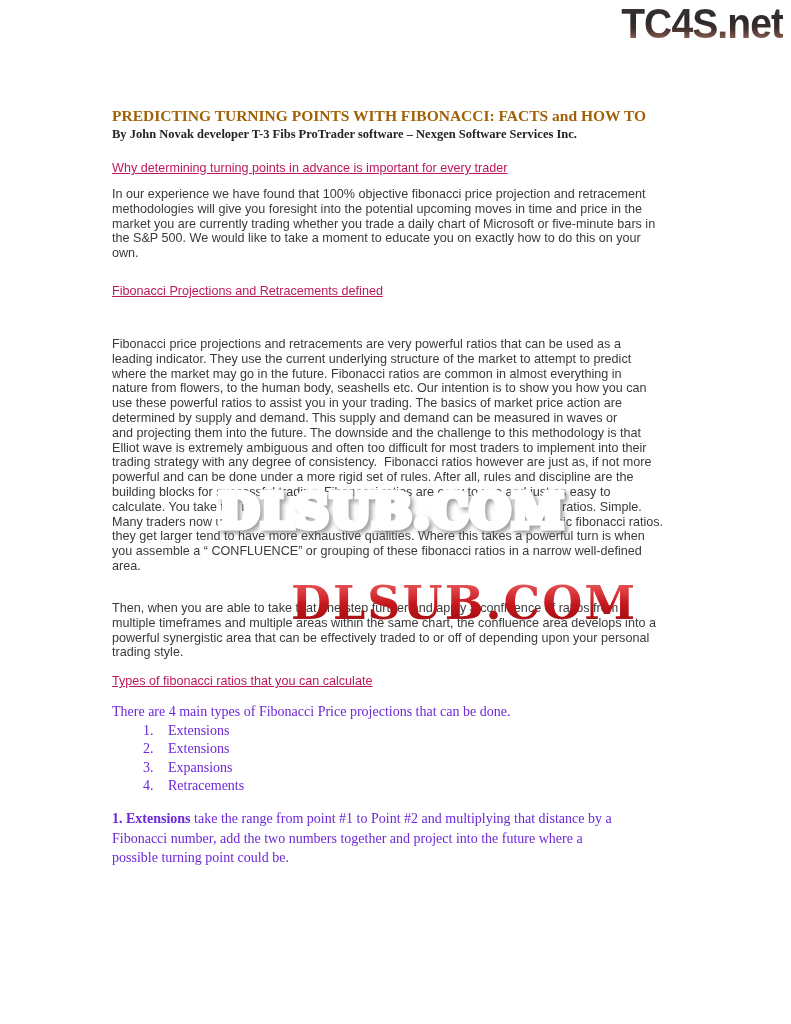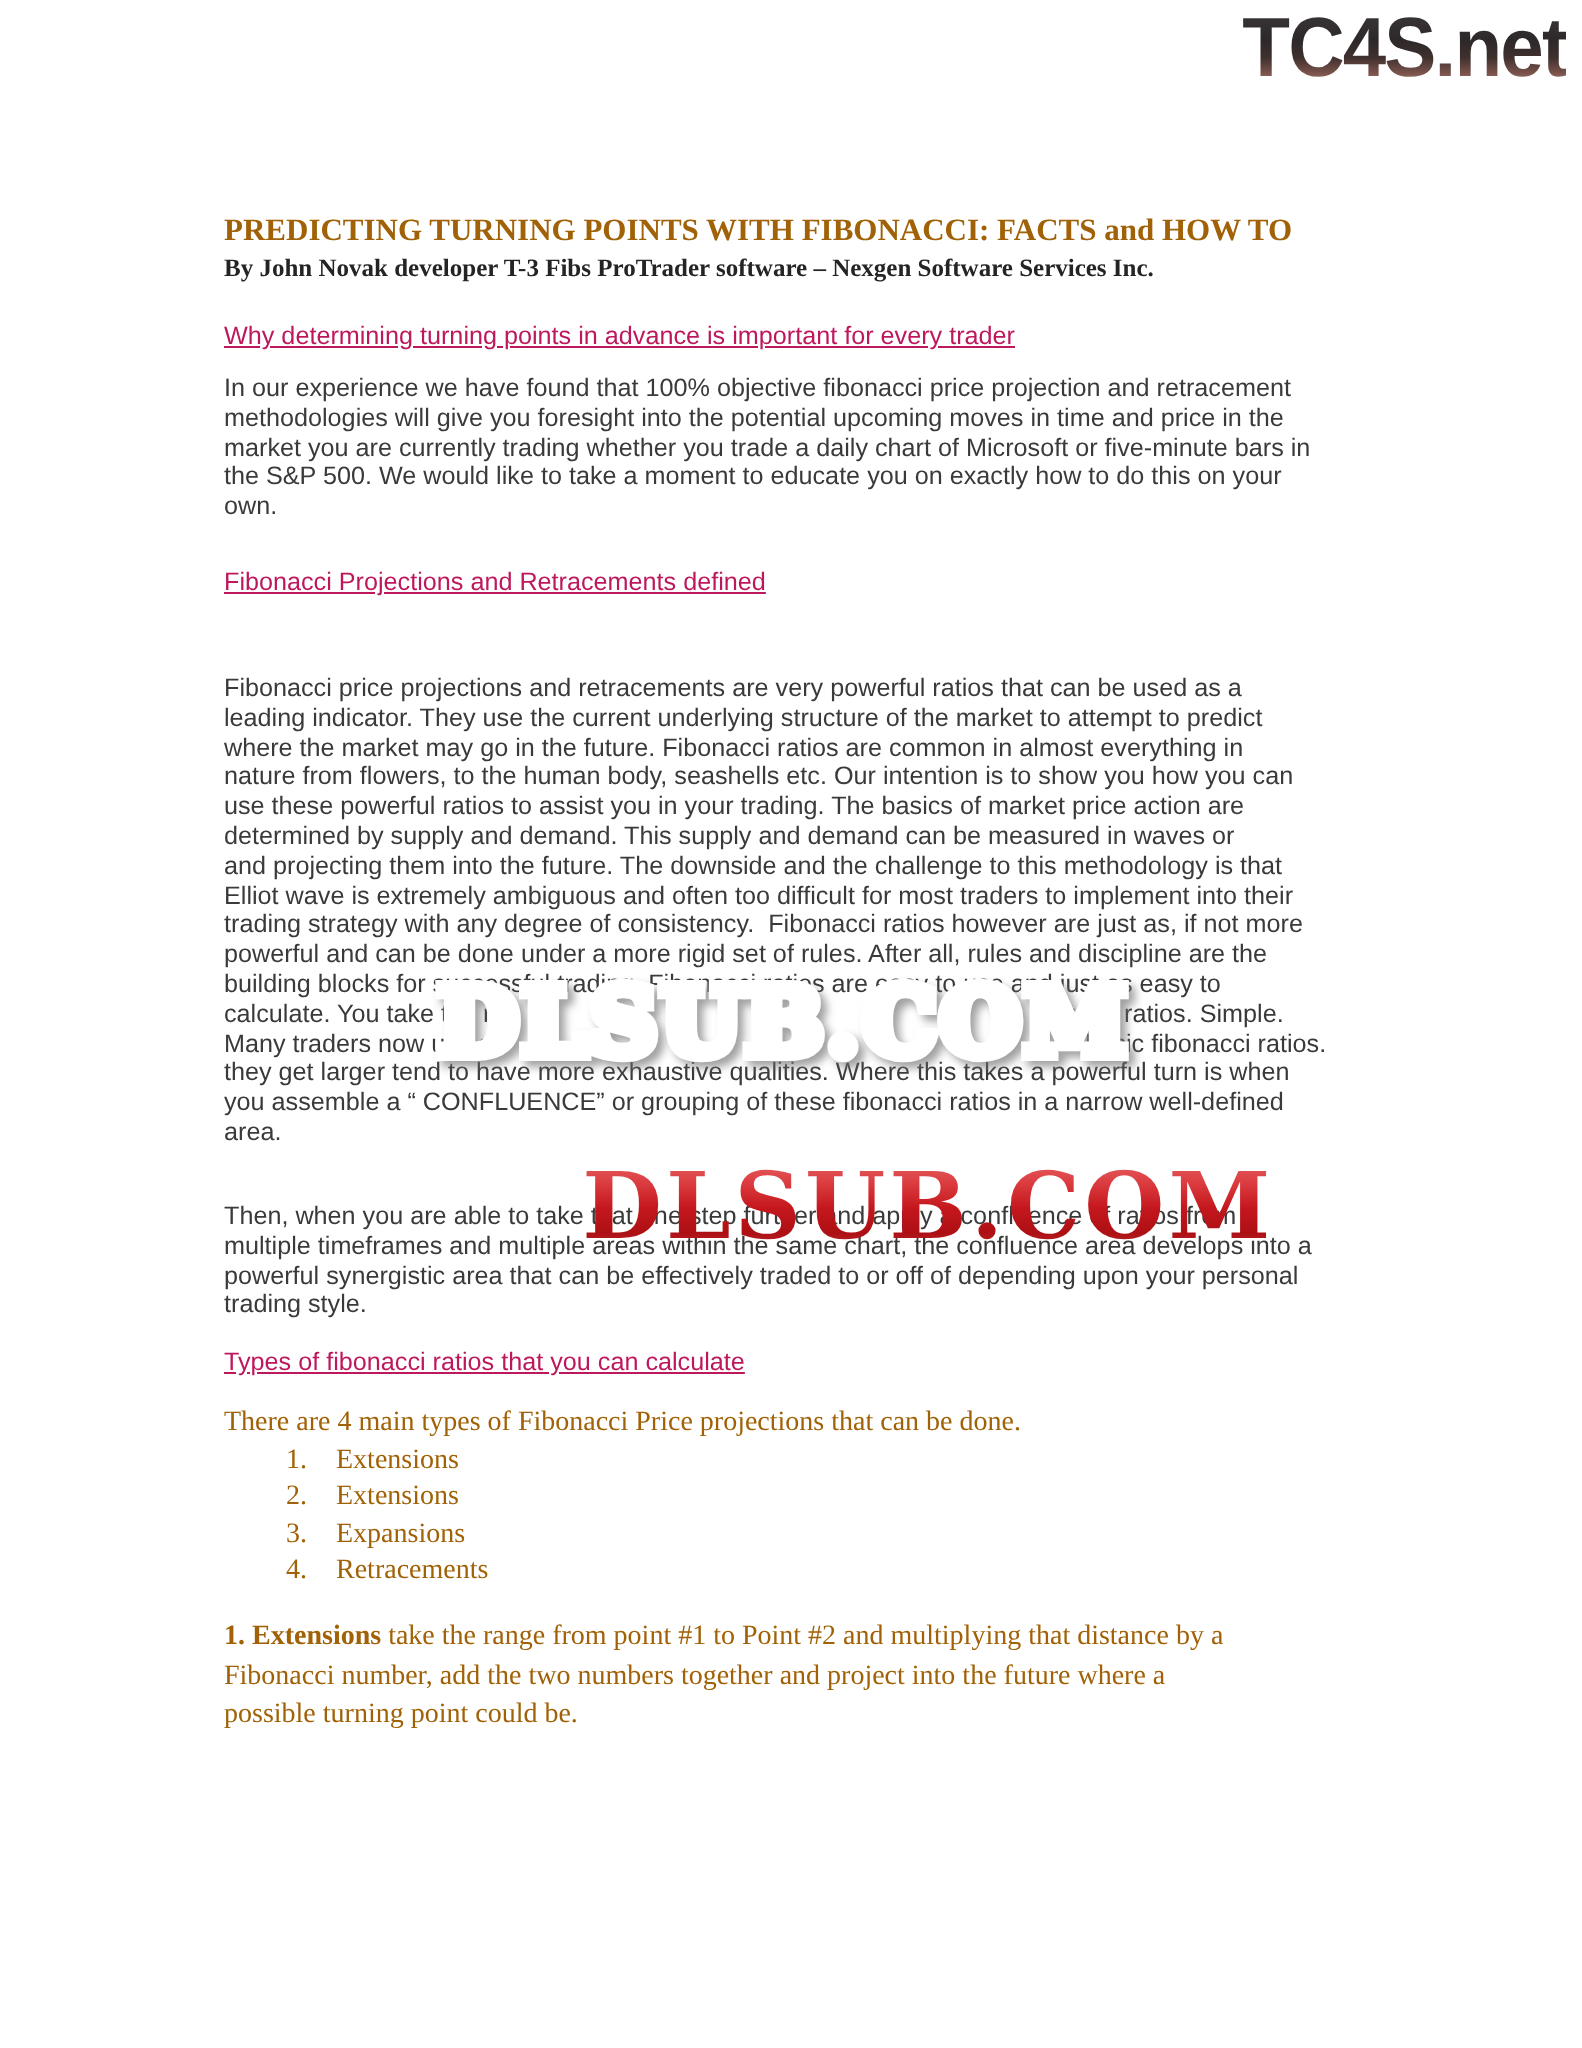--- a/index.html
+++ b/index.html
@@ -23,21 +23,21 @@
   #h1{top:161px;} #h2{top:284px;} #h3{top:674px;}
 
   
   .para{position:absolute;left:112px;font-size:12.6px;line-height:14.8px;color:#3a3a3a;}
   .line{white-space:pre;}
   #p1{top:187px;} #p2{top:313px;margin-top:24px;} #p3{top:601px;}
   .gap{display:inline-block;height:1px;}
   .gap1{width:275px;} .gap2{width:290px;}
 
   
-  .serif{font-family:"Liberation Serif",serif;color:#a16207;}
+  .serif{font-family:"Liberation Serif",serif;color:#6d28d9;}
   #sintro{position:absolute;left:112px;top:703px;font-size:14px;line-height:18px;white-space:pre;}
   #slist{position:absolute;left:112px;top:722px;font-size:14px;line-height:18.3px;}
   .li{padding-left:31px;white-space:pre;}
   .li .num{display:inline-block;width:25px;}
   #pext{position:absolute;left:112px;top:809px;font-size:14px;line-height:19.5px;}
 
   
   .watermark{position:absolute;left:219px;top:488px;font-family:"DejaVu Serif",serif;
              font-weight:bold;font-size:46px;line-height:46px;letter-spacing:2px;white-space:pre;}
   .wm-stroke{position:absolute;left:0;top:0;color:#fff;-webkit-text-stroke:7px #ffffff;

